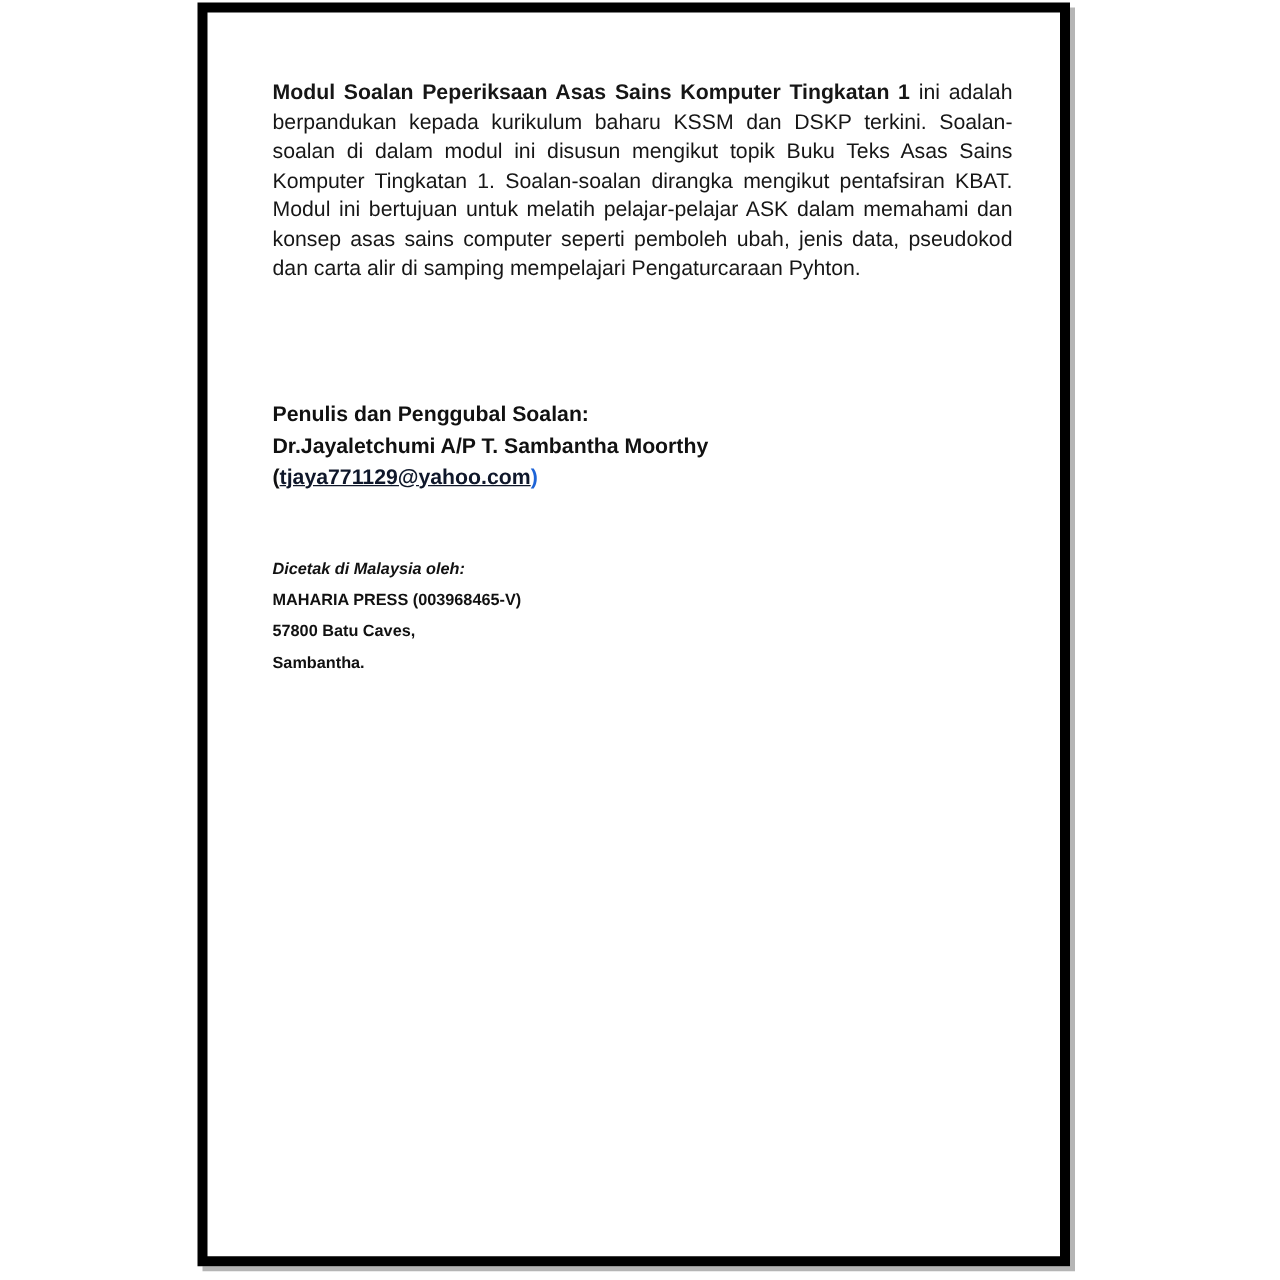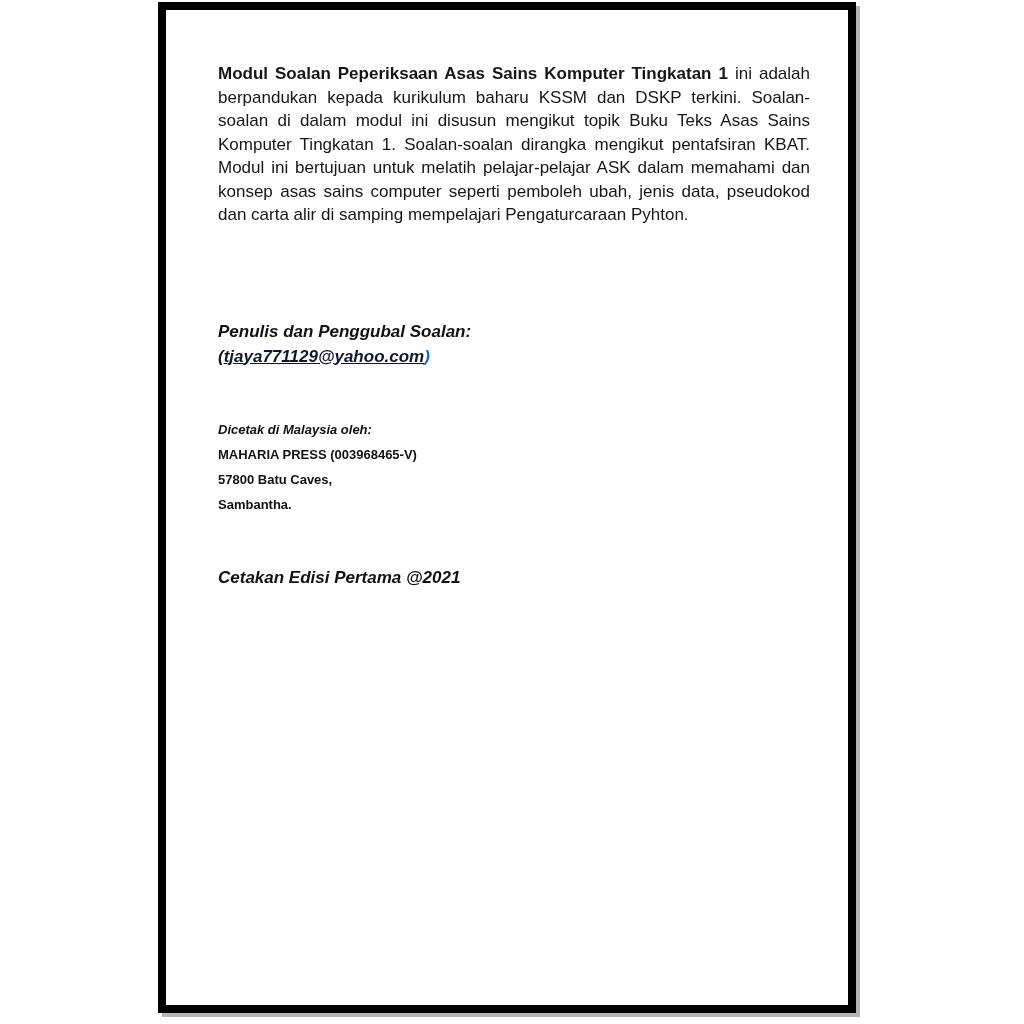--- a/index.html
+++ b/index.html
@@ -29,21 +29,20 @@
     line-height: 23.5px;
     text-align: justify;
     color: #161616;
   }
   .intro .lead { font-weight: bold; }
   .block-author {
     margin-top: 92px;
     font-size: 17px;
     line-height: 25px;
     font-weight: bold;
-    font-style: italic;
     color: #111111;
   }
   .email-line .paren-open { color: #111111; }
   .email-link {
     color: #0f172a;
     text-decoration: underline;
     cursor: pointer;
   }
   .email-line .paren-close { color: #1e64d7; }
   .block-printer {
@@ -66,26 +65,26 @@
 </head>
 <body>
 
 <div class="stage">
   <div class="page">
 
     <p class="intro"><span class="lead">Modul Soalan Peperiksaan Asas Sains Komputer Tingkatan 1</span><span> ini adalah berpandukan kepada kurikulum baharu KSSM dan DSKP terkini. Soalan-soalan di dalam modul ini disusun mengikut topik Buku Teks Asas Sains Komputer Tingkatan 1. Soalan-soalan dirangka mengikut pentafsiran KBAT. Modul ini bertujuan untuk melatih pelajar-pelajar ASK dalam memahami dan konsep asas sains computer seperti pemboleh ubah, jenis data, pseudokod dan carta alir di samping mempelajari Pengaturcaraan Pyhton.</span></p>
 
     <div class="block-author">
       <div>Penulis dan Penggubal Soalan:</div>
+      <div>Dr.Jayaletchumi A/P T. Sambantha Moorthy</div>
       <div class="email-line"><span class="paren-open">(</span><a class="email-link">tjaya771129@yahoo.com</a><span class="paren-close">)</span></div>
     </div>
 
     <div class="block-printer">
       <div class="heading">Dicetak di Malaysia oleh:</div>
       <div>MAHARIA PRESS (003968465-V)</div>
       <div>57800 Batu Caves,</div>
       <div>Sambantha.</div>
     </div>
 
-    <div class="block-edition">Cetakan Edisi Pertama @2021</div>
 
   </div>
 </div>
 
 </body></html>

